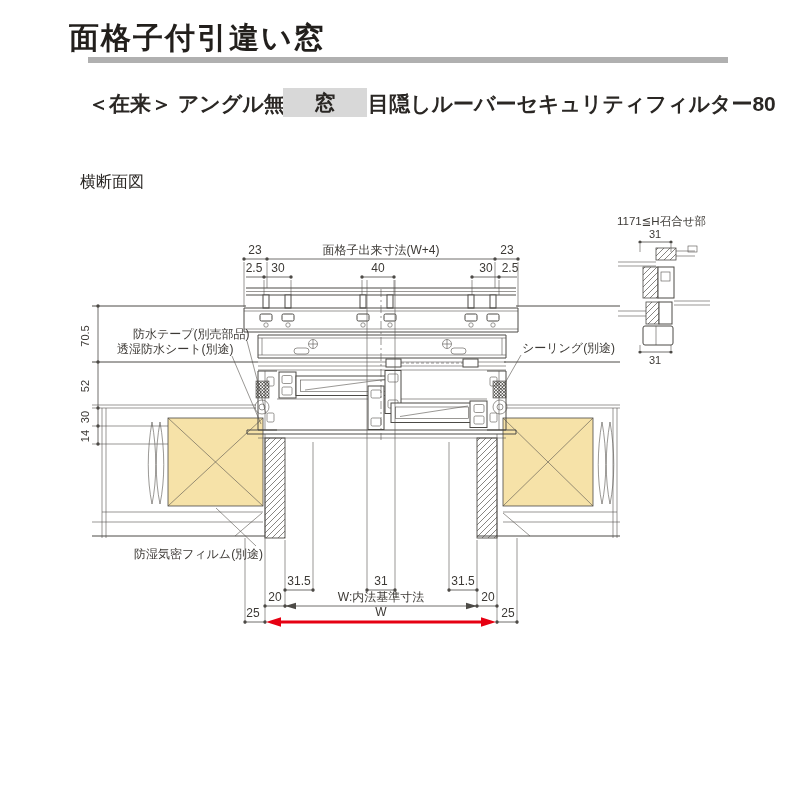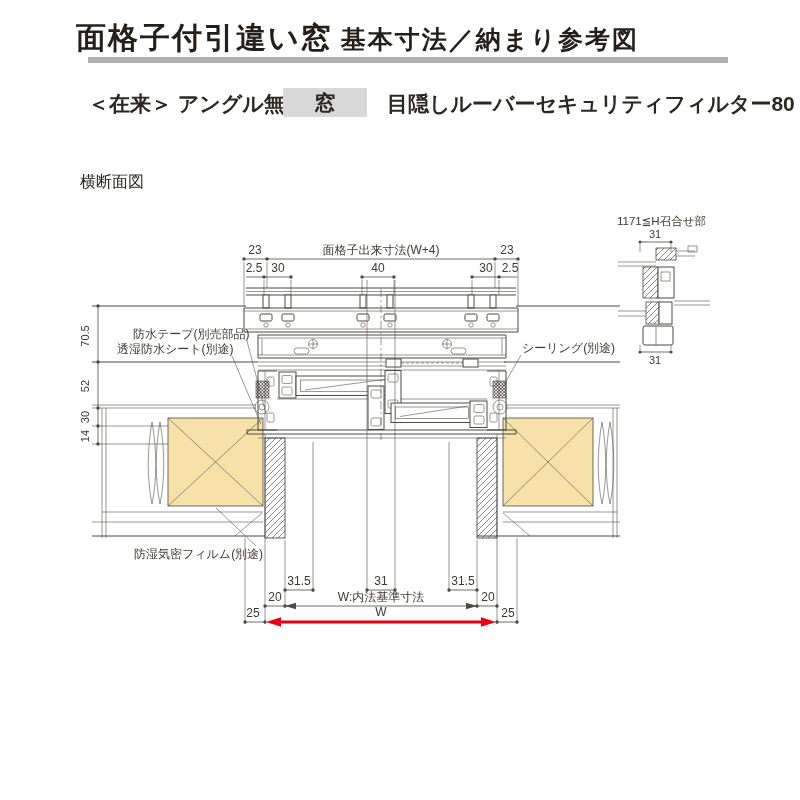--- a/index.html
+++ b/index.html
@@ -1,28 +1,28 @@
 <!DOCTYPE html>
 <html><head>
 <meta charset="utf-8">
 <style>
   html,body{margin:0;padding:0;}
   body{width:800px;height:800px;background:#ffffff;position:relative;overflow:hidden;
        font-family:"Liberation Sans","DejaVu Sans",sans-serif;color:#1a1a1a;}
   .abs{position:absolute;}
-  .titlerow{left:76px;top:18px;display:flex;align-items:baseline;gap:8px;white-space:nowrap;}
+  .titlerow{left:69px;top:18px;display:flex;align-items:baseline;gap:14px;white-space:nowrap;}
   .t1{font-size:30px;font-weight:700;letter-spacing:2px;color:#221f1c;}
   .t2{font-size:25px;font-weight:700;letter-spacing:2px;color:#221f1c;}
   .titlebar{left:88px;top:57px;width:640px;height:6px;background:#b0b0b0;}
   .subrow{top:88px;left:0;width:800px;height:30px;}
   .subtext{position:absolute;font-size:21px;font-weight:600;color:#2a2724;white-space:nowrap;top:2px;}
   .s1{left:88px;}
   .catbox{position:absolute;left:283px;top:0px;width:84px;height:29px;background:#d8d8d8;
           display:flex;align-items:center;justify-content:center;font-size:21px;font-weight:600;color:#2a2724;}
-  .s2{left:387px;}
+  .s2{left:368px;}
   .secttitle{left:80px;top:172px;font-size:16px;color:#2a2724;font-family:Liberation Serif, serif;}
   svg{position:absolute;left:0;top:0;}
   .ln{stroke:#4c4a46;stroke-width:1;fill:none;}
   .lt{stroke:#55524e;stroke-width:0.6;fill:none;}
   .dim{stroke:#4c4a46;stroke-width:0.8;fill:none;}
   .dot{fill:#4c4a46;}
   .wood{fill:#f6e2a8;stroke:#4c4a46;stroke-width:0.8;}
   .wh{fill:#ffffff;stroke:#4c4a46;stroke-width:1;}
   text{font-family:"Liberation Sans","DejaVu Sans",sans-serif;fill:#3c3935;}
   .dt{font-size:12px;}
@@ -30,21 +30,20 @@
   .cl{font-size:12px;}
   .dtl{font-size:11.5px;}
   .red{stroke:#e60012;}
   .redf{fill:#e60012;}
 </style>
 </head>
 <body>
 
 <div class="abs titlerow">
   <span class="t1">面格子付引違い窓</span>
-  <span class="t2">基本寸法／納まり参考図</span>
 </div>
 <div class="abs titlebar"></div>
 
 <div class="abs subrow">
   <span class="subtext s1">＜在来＞ アングル無</span>
   <span class="catbox">窓</span>
   <span class="subtext s2">目隠しルーバーセキュリティフィルター80</span>
 </div>
 
 <div class="abs secttitle">横断面図</div>

